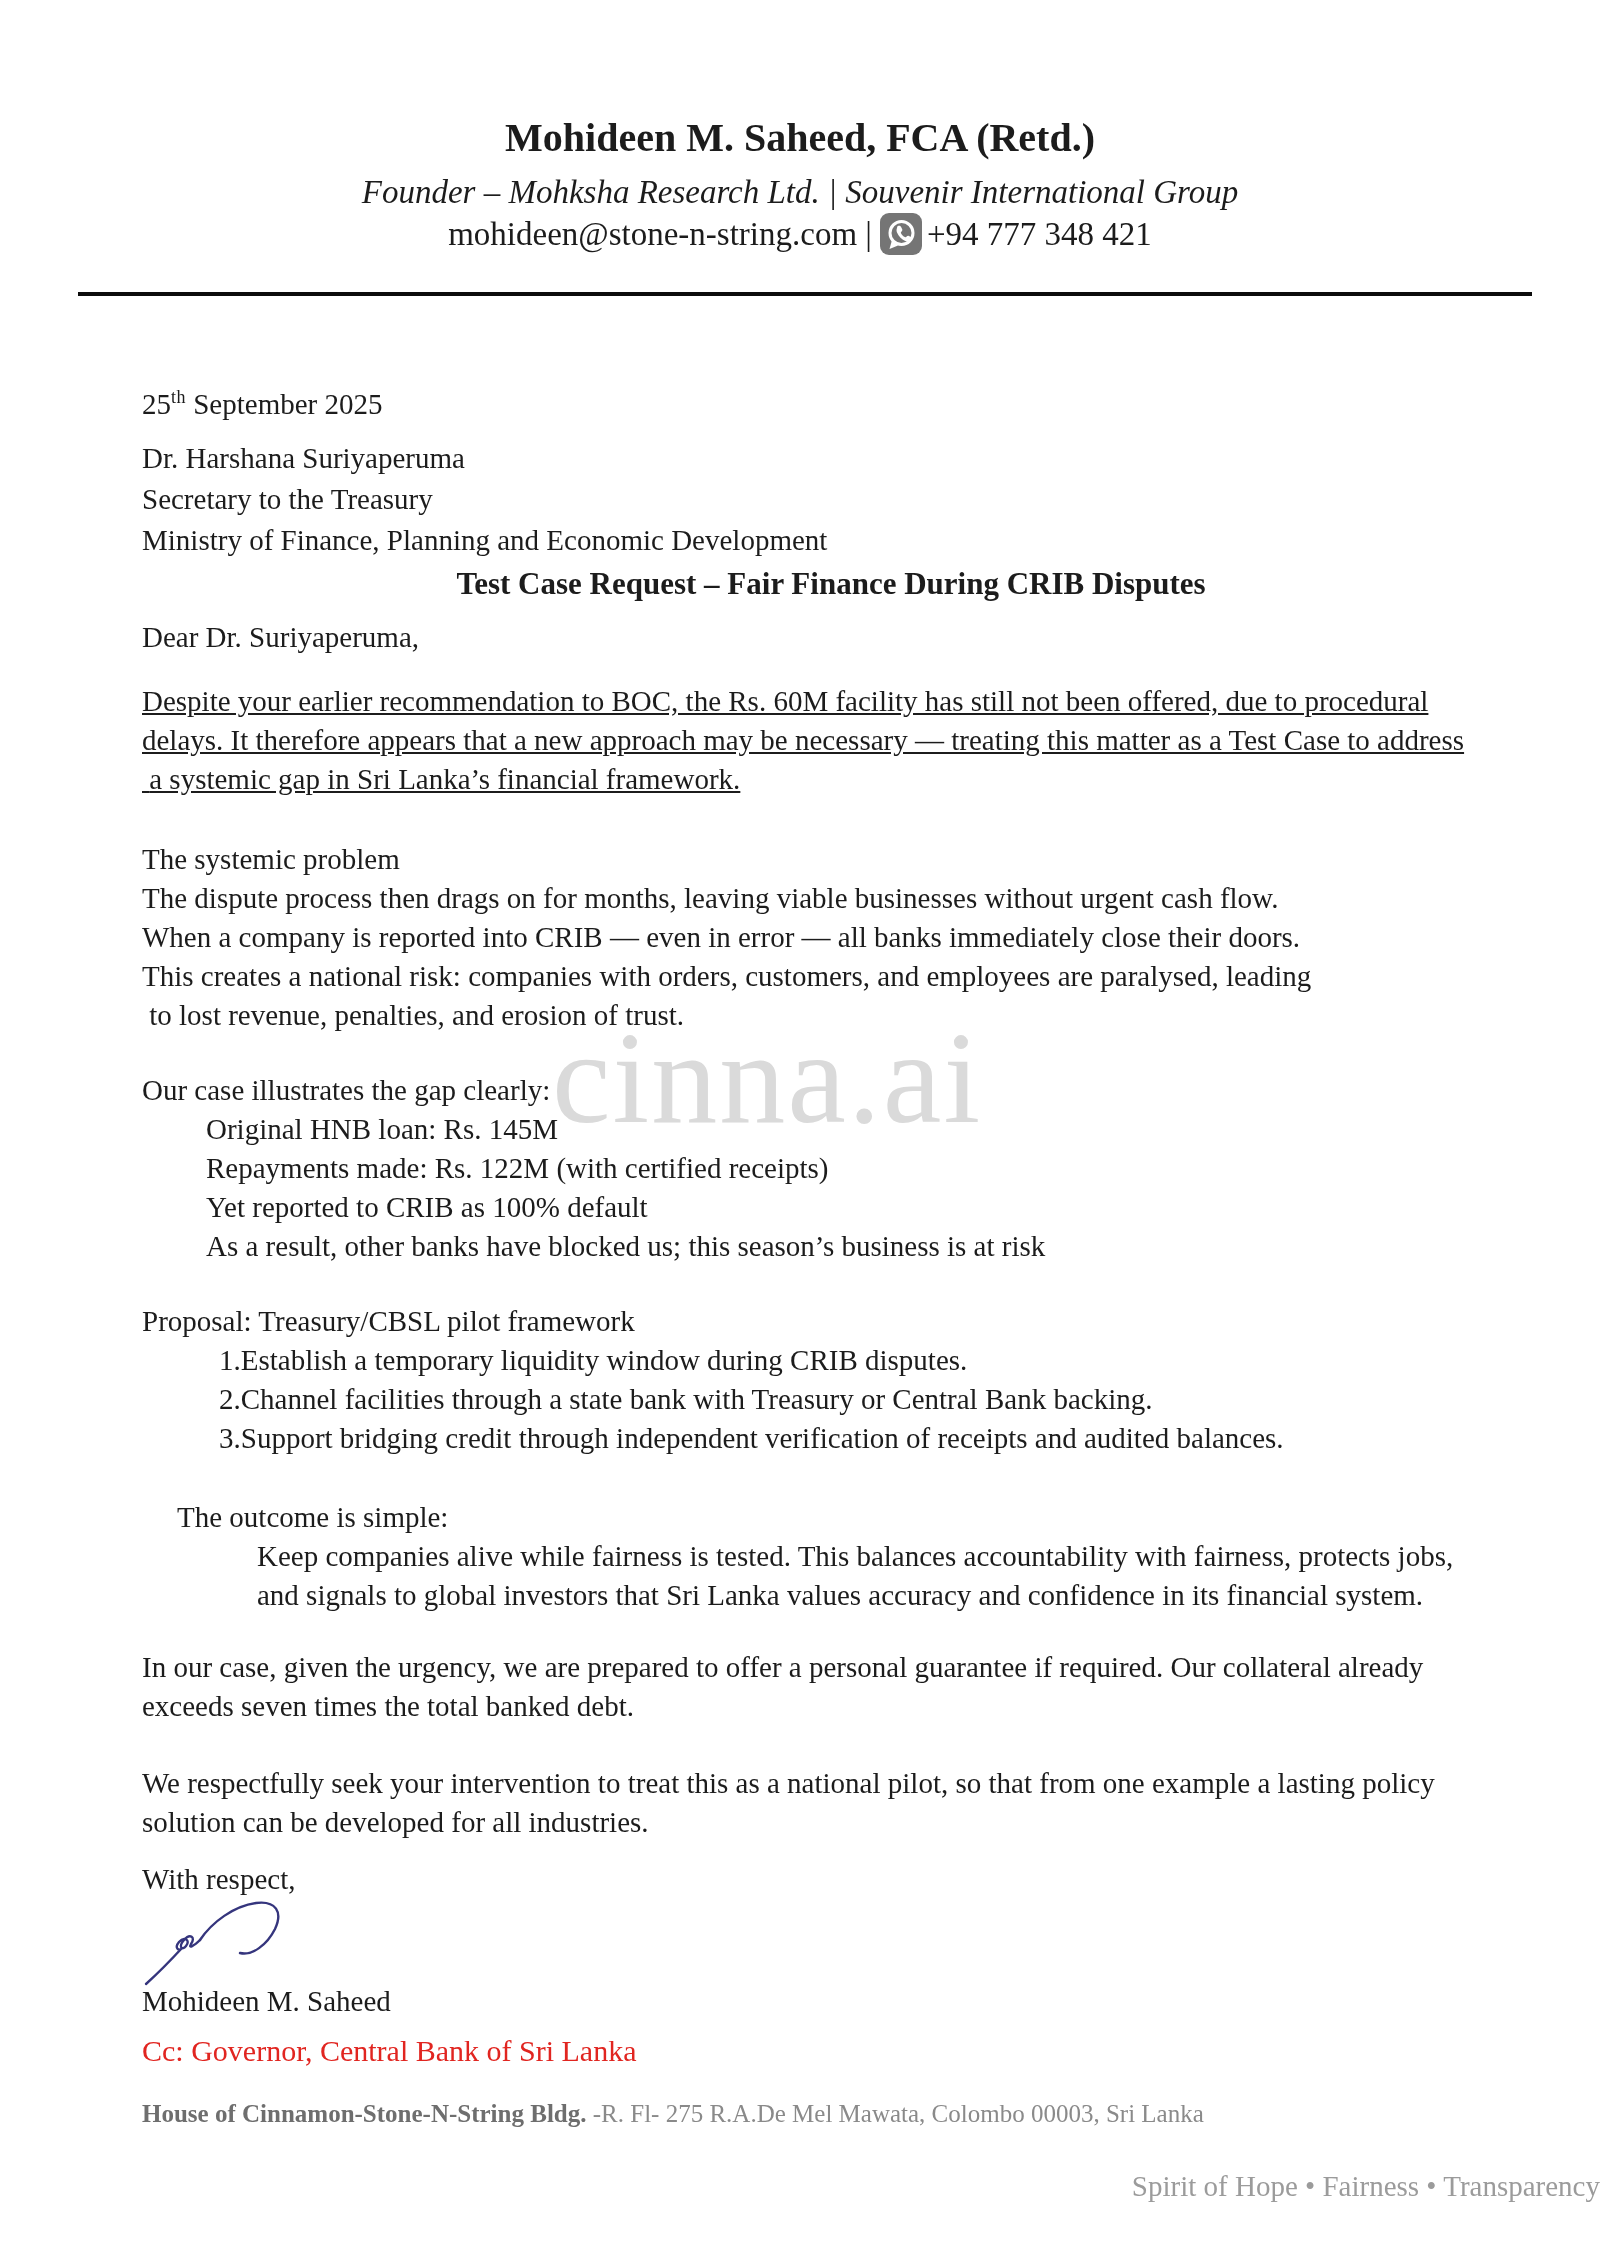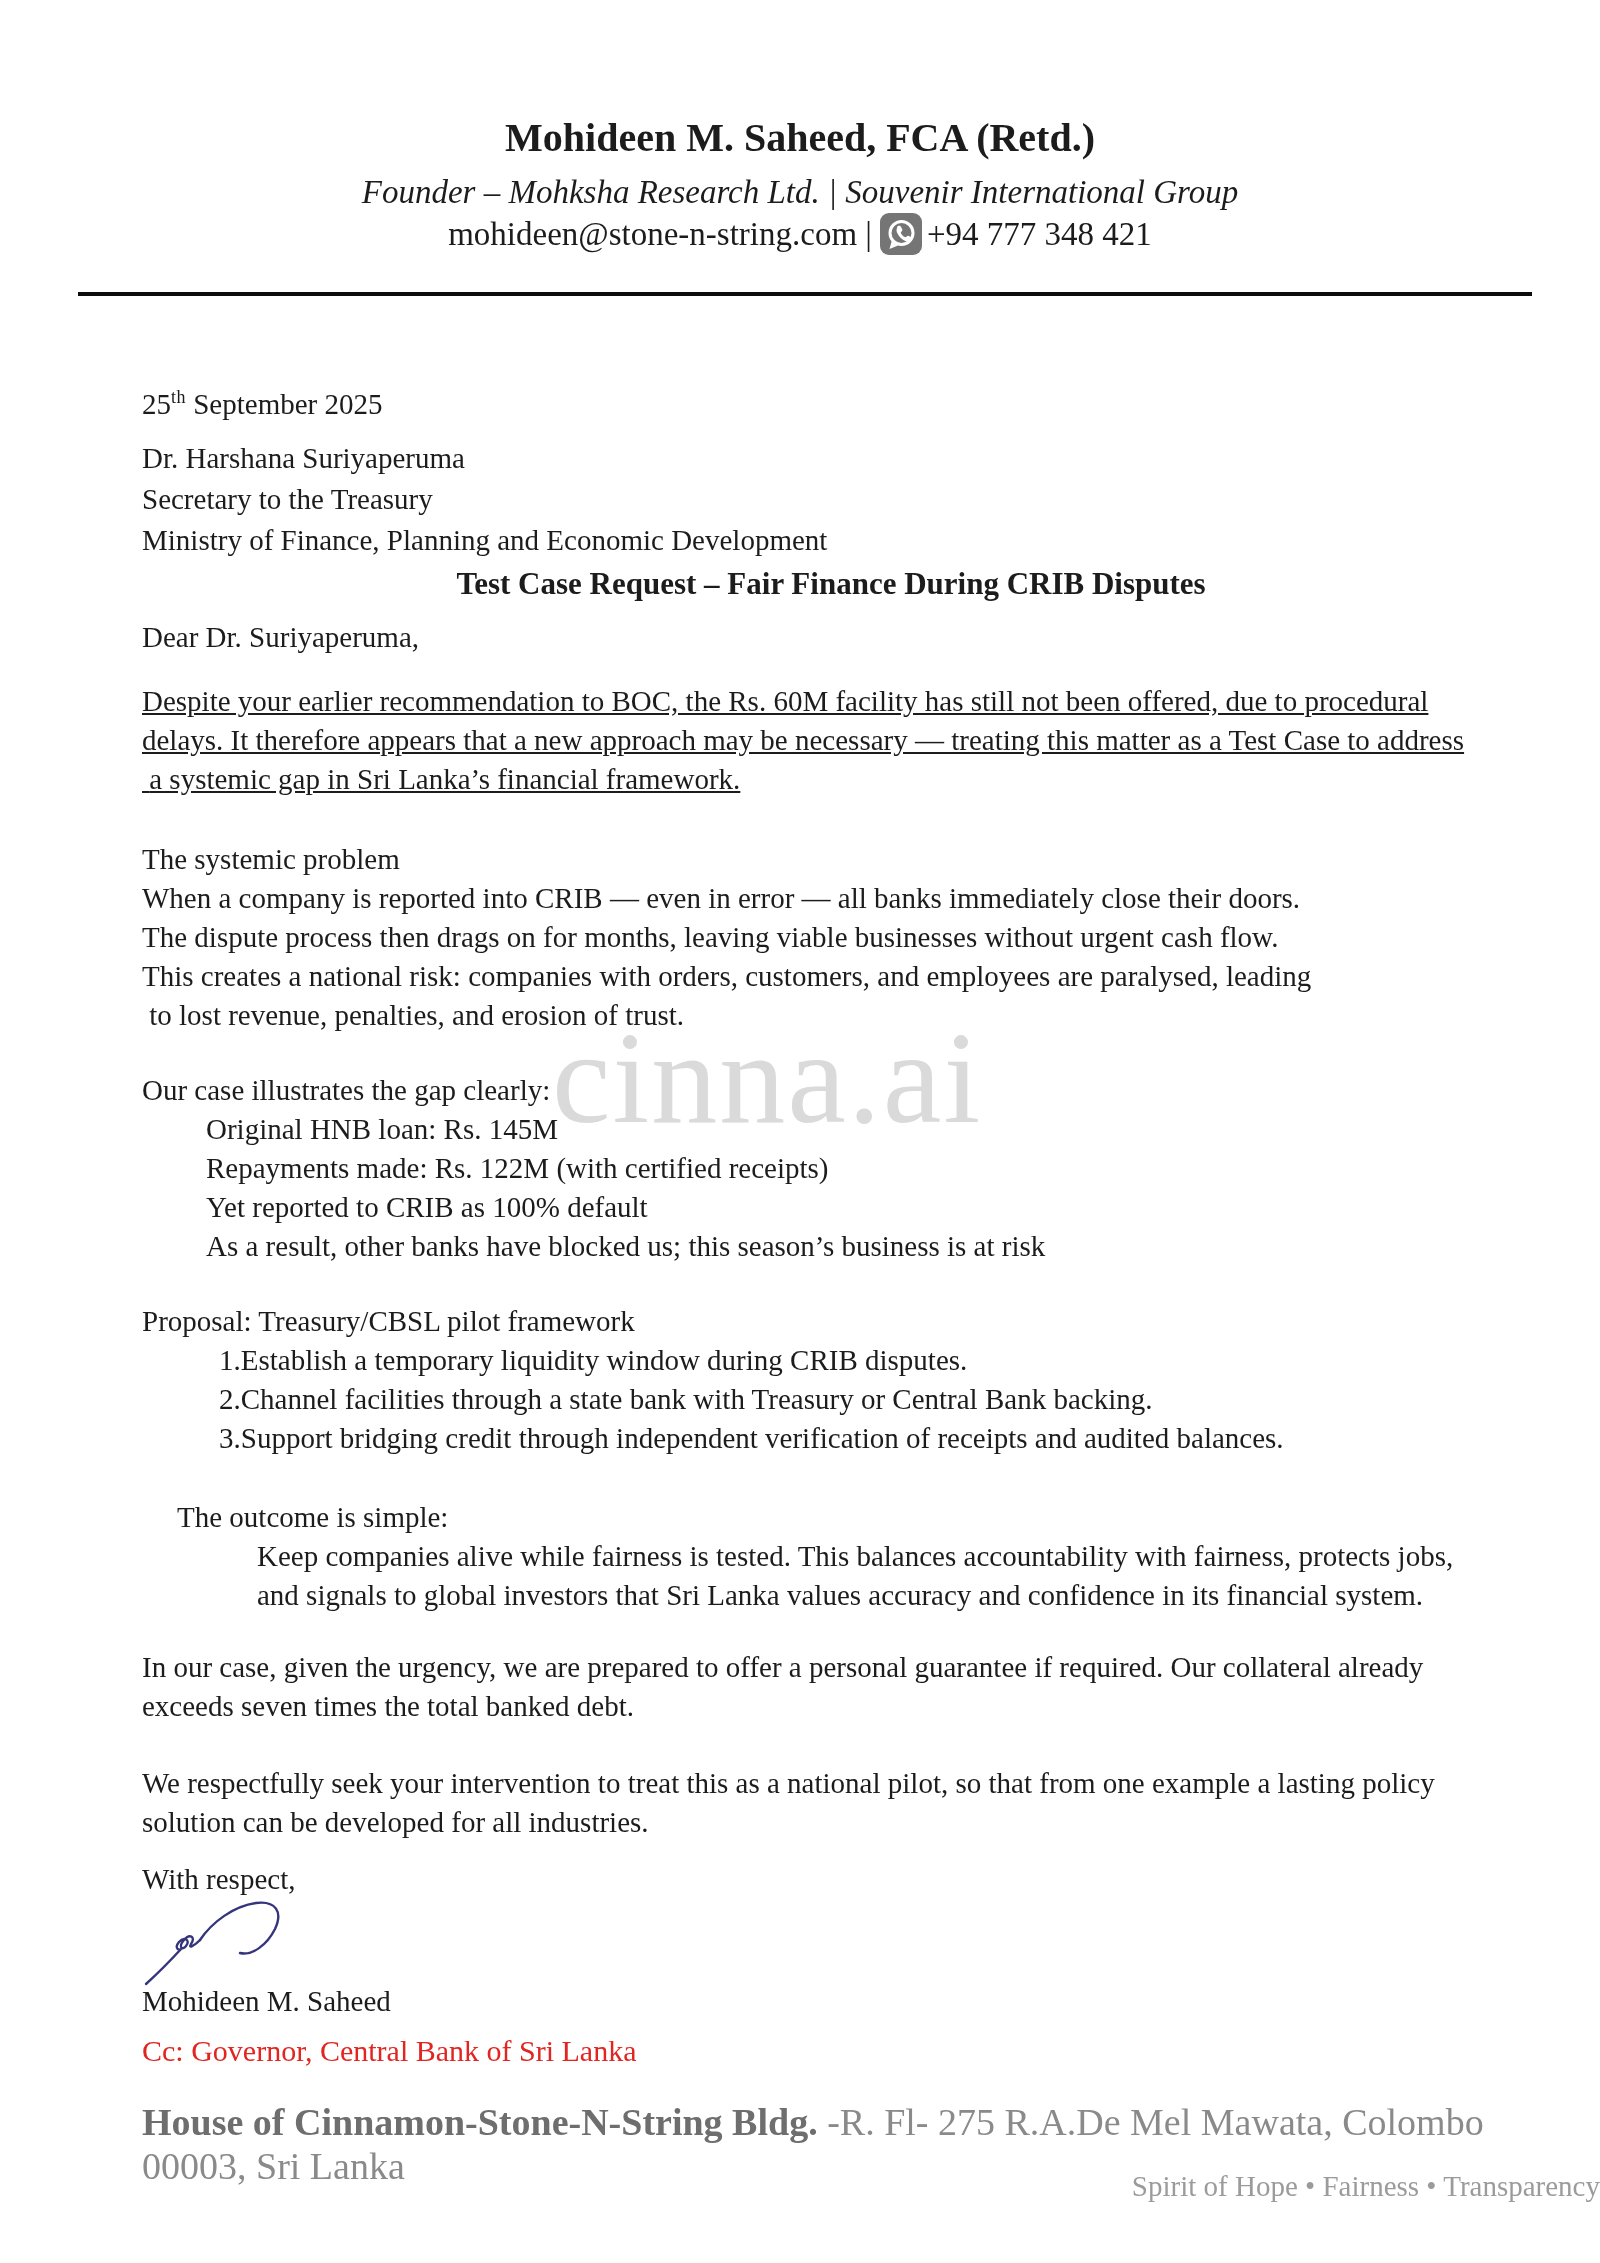--- a/index.html
+++ b/index.html
@@ -39,21 +39,21 @@
   .guarantee{top:1648px;}
   .seek{top:1764px;}
   .respect{top:1860px;}
   .ind-case{padding-left:64px;}
   .ind-prop{padding-left:77px;}
   .ind-out{padding-left:80px;}
   
   .signature{position:absolute;left:138px;top:1896px;z-index:2;}
   .signer{top:1982px;}
   .cc{top:2034px;font-size:30px;color:#e12520;}
-  .footer-address{top:2100px;font-size:38px;color:#8a8a8a;}
+  .footer-address{top:2100px;font-size:25px;color:#8a8a8a;}
   .footer-address b{color:#6e6e6e;}
   .tagline{position:absolute;left:0;right:0;top:2170px;text-align:right;
     font-size:29px;color:#9b9b9b;z-index:2;}
 </style>
 </head>
 <body>
 
 <div class="page">
 
   <div class="watermark">cinna.ai</div>
@@ -85,22 +85,22 @@
   <div class="abs body-txt salutation line">Dear Dr. Suriyaperuma,</div>
 
   <div class="abs body-txt para1">
     <div class="line">Despite your earlier recommendation to BOC, the Rs. 60M facility has still not been offered, due to procedural</div>
     <div class="line">delays. It therefore appears that a new approach may be necessary — treating this matter as a Test Case to address</div>
     <div class="line"> a systemic gap in Sri Lanka’s financial framework.</div>
   </div>
 
   <div class="abs body-txt systemic">
     <div class="line">The systemic problem</div>
+    <div class="line">The dispute process then drags on for months, leaving viable businesses without urgent cash flow.</div>
     <div class="line">When a company is reported into CRIB — even in error — all banks immediately close their doors.</div>
-    <div class="line">The dispute process then drags on for months, leaving viable businesses without urgent cash flow.</div>
     <div class="line">This creates a national risk: companies with orders, customers, and employees are paralysed, leading</div>
     <div class="line"> to lost revenue, penalties, and erosion of trust.</div>
   </div>
 
   <div class="abs body-txt case">
     <div class="line">Our case illustrates the gap clearly:</div>
     <div class="line ind-case">Original HNB loan: Rs. 145M</div>
     <div class="line ind-case">Repayments made: Rs. 122M (with certified receipts)</div>
     <div class="line ind-case">Yet reported to CRIB as 100% default</div>
     <div class="line ind-case">As a result, other banks have blocked us; this season’s business is at risk</div>

